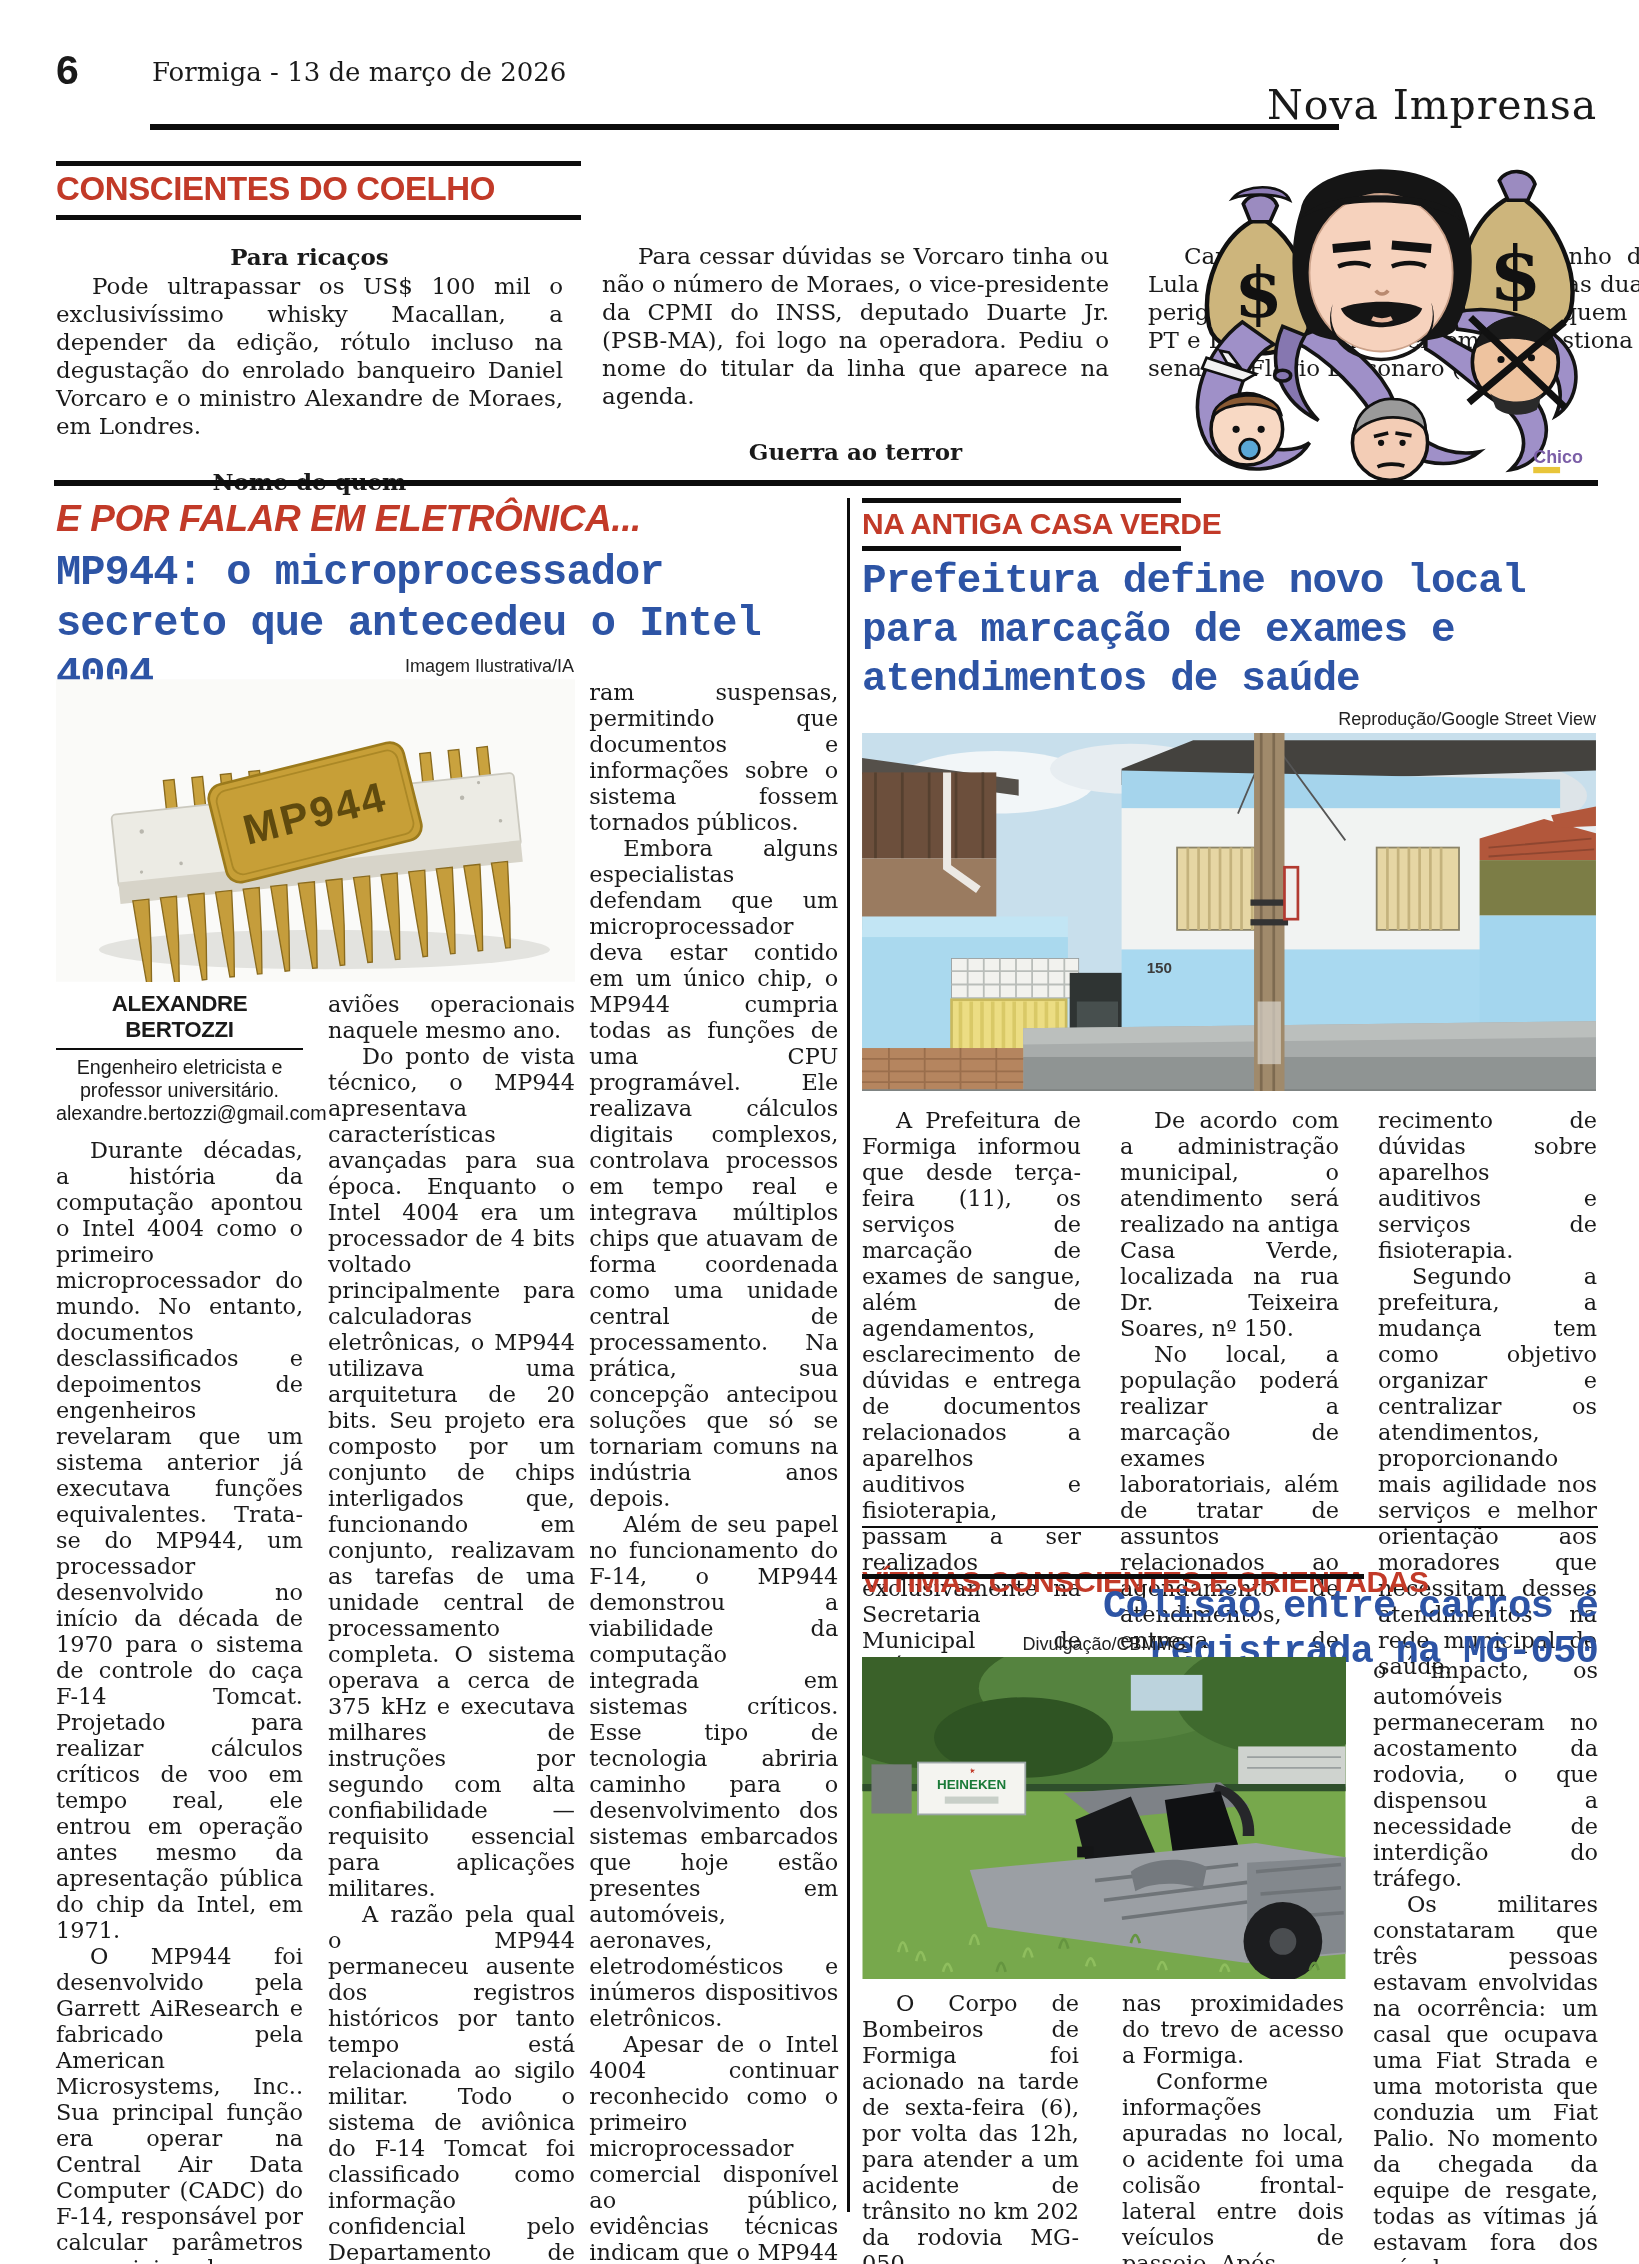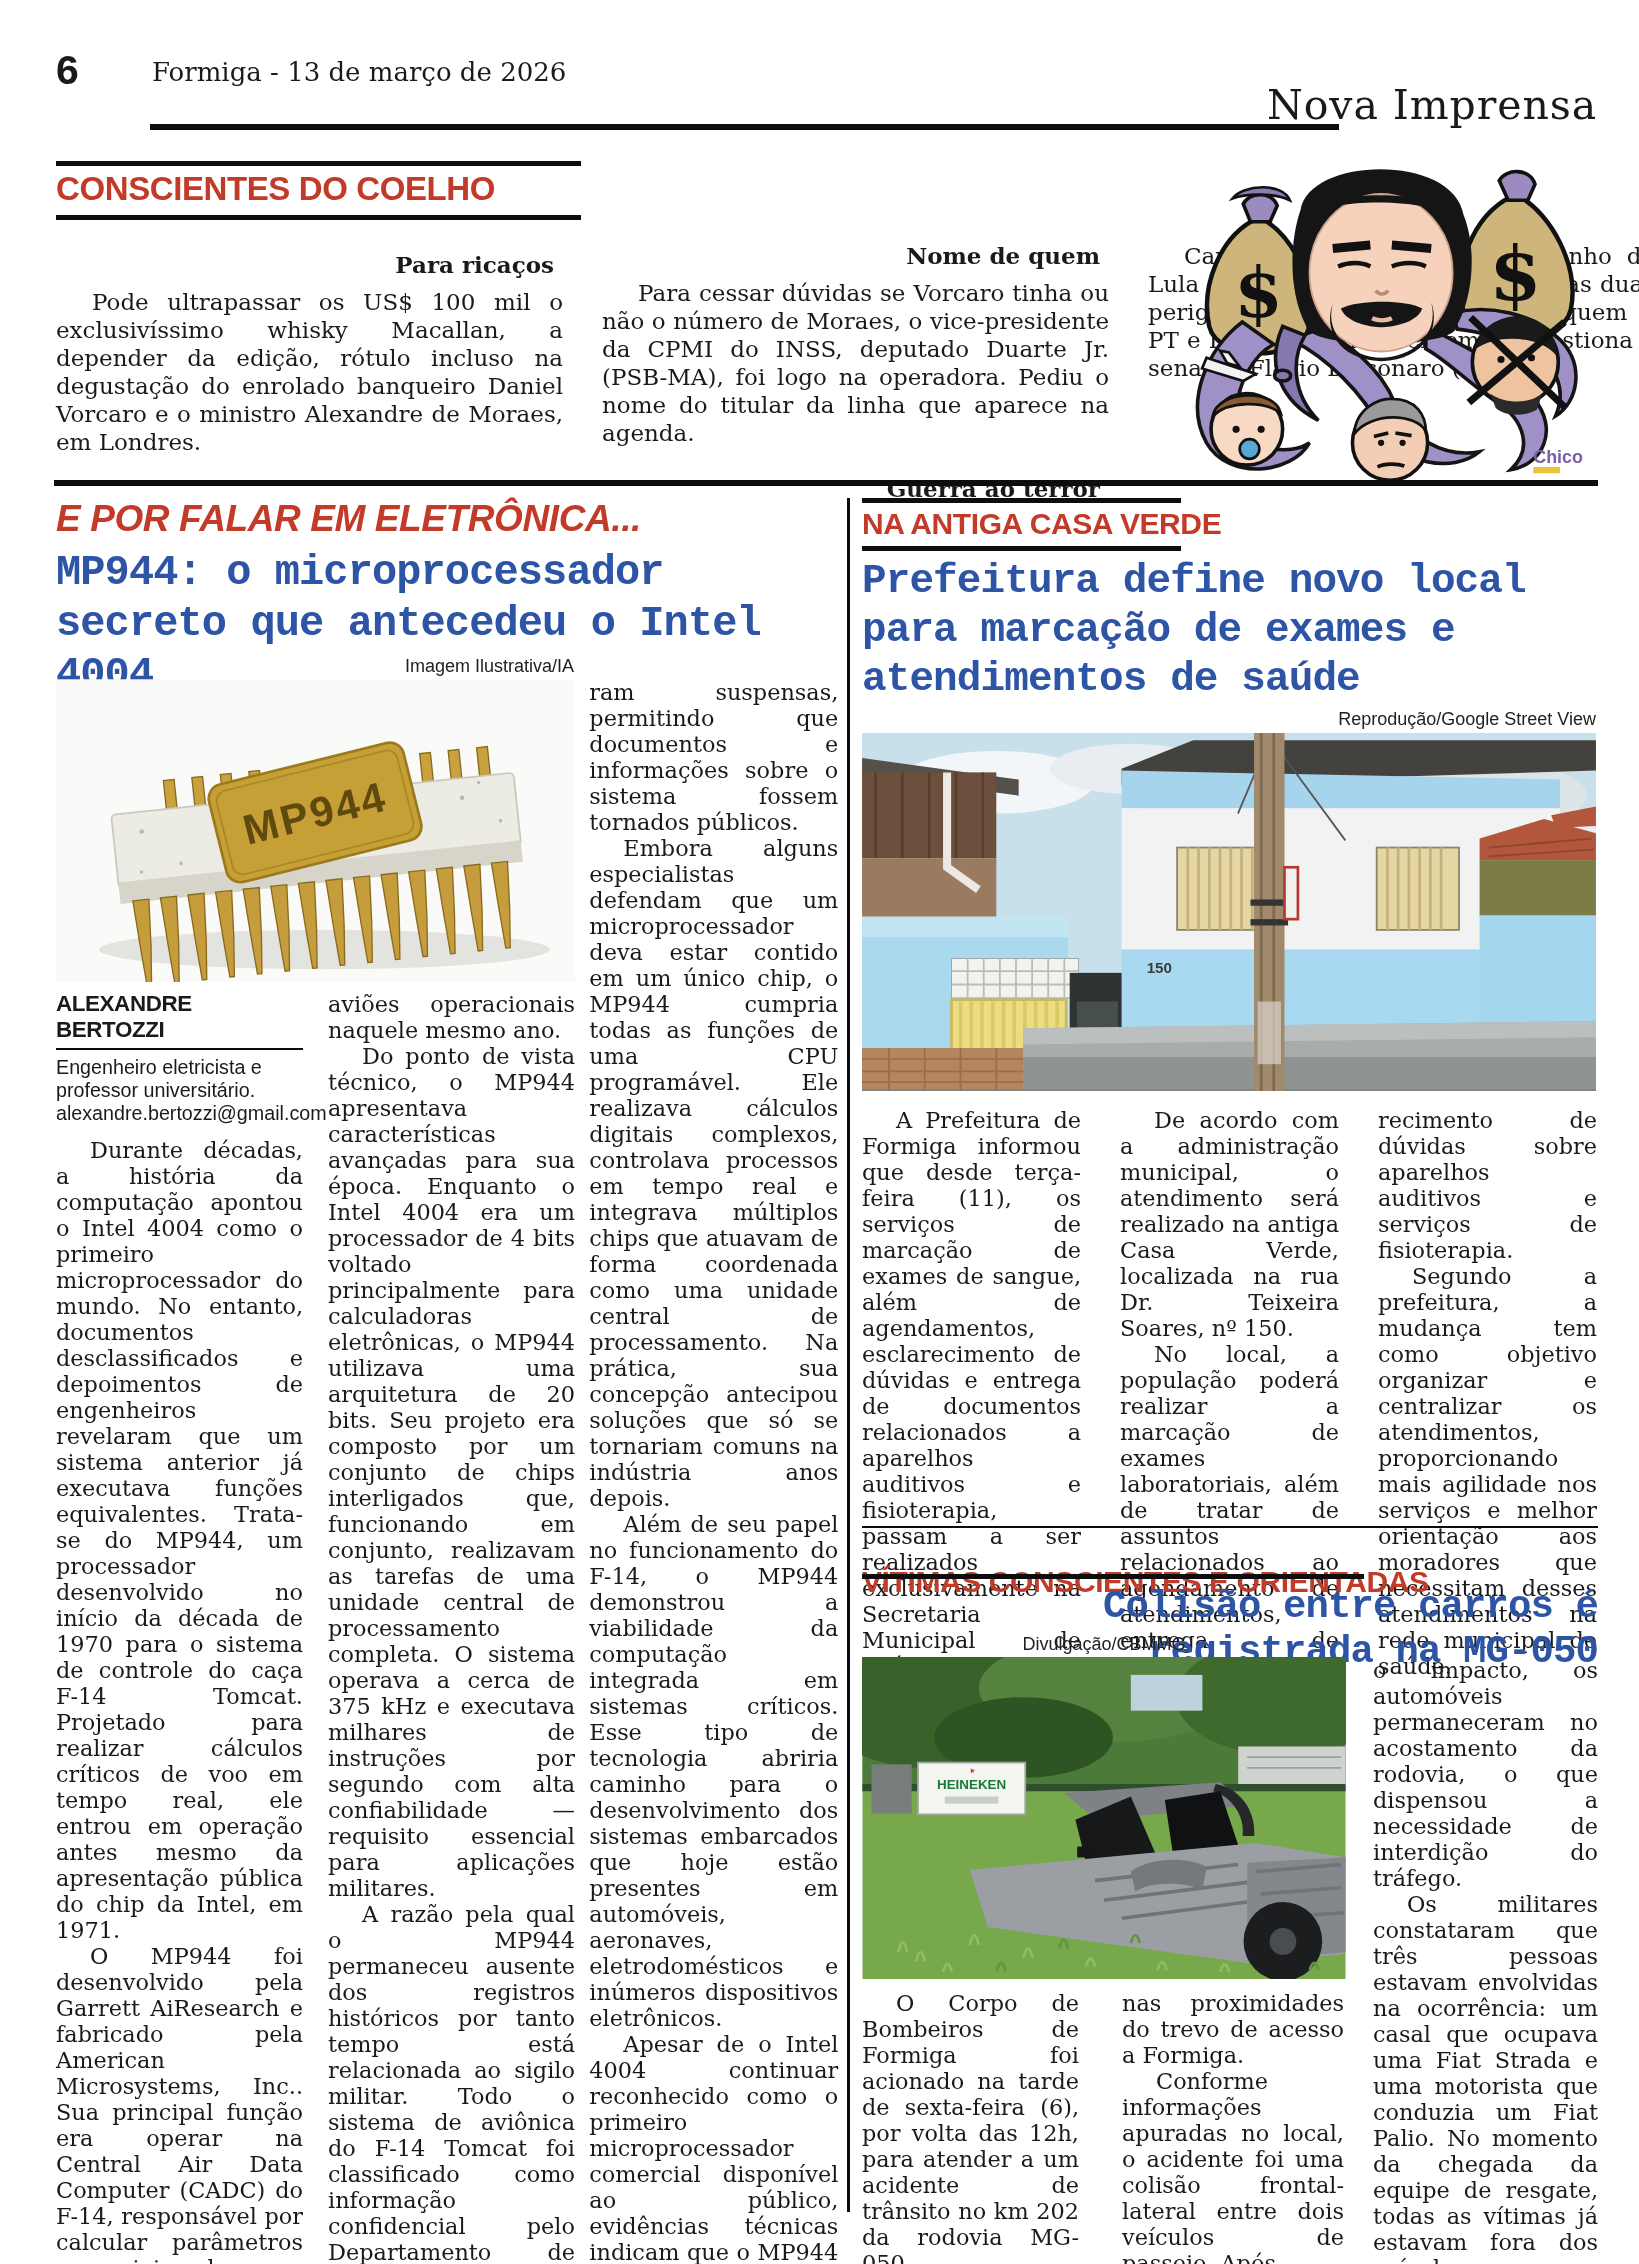--- a/index.html
+++ b/index.html
@@ -13,27 +13,27 @@
   .masthead{font-family:"DejaVu Serif",serif;font-size:41px;letter-spacing:0.9px;text-align:right;}
   
   .kicker-red{font-family:"Liberation Sans",sans-serif;font-weight:bold;color:#c23a28;letter-spacing:-0.4px;}
   .kicker-italic{font-style:italic;}
   .headline-blue{font-family:Liberation Mono, monospace;font-weight:bold;color:#2d54a5;letter-spacing:-0.9px;}
   .credit{font-family:"Liberation Sans",sans-serif;font-size:18px;color:#222;}
   
   .bodytext p{margin:0;text-align:justify;text-indent:34px;font-size:22.4px;line-height:26px;hyphens:auto;}
   .bodytext p.noindent{text-indent:0;}
   .rapid-text{column-count:2;column-gap:39px;font-size:23px;line-height:28px;}
-  .rapid-item h3{margin:9px;font-size:23px;font-weight:bold;text-align:right;}
+  .rapid-item h3{margin:1px;font-size:23px;font-weight:bold;text-align:center;}
   .rapid-item + .rapid-item h3{margin-top:28px;}
   .rapid-item p{margin:0;text-align:justify;text-indent:36px;hyphens:auto;}
   .author-name{font-family:"Liberation Sans",sans-serif;font-weight:bold;font-size:22.4px;
                letter-spacing:-0.4px;border-bottom:2.7px solid #0d0d0d;padding-bottom:5.4px;margin:0 0 5.4px 0;}
   .author-bio,.author-email{font-family:"Liberation Sans",sans-serif;font-size:19.7px;line-height:23px;margin:0;}
-  .author-box{margin-bottom:12.5px;}
+  .author-box{margin-bottom:12.5px;text-align:center;}
   .cols-row{display:flex;}
   svg{display:block;}
 </style>
 </head>
 <body>
 
 <div class="page">
 
   <div class="abs pagenum" style="left:56px;top:47px;">6</div>
   <div class="abs dateline" style="left:152px;top:57px;">Formiga - 13 de março de 2026</div>

